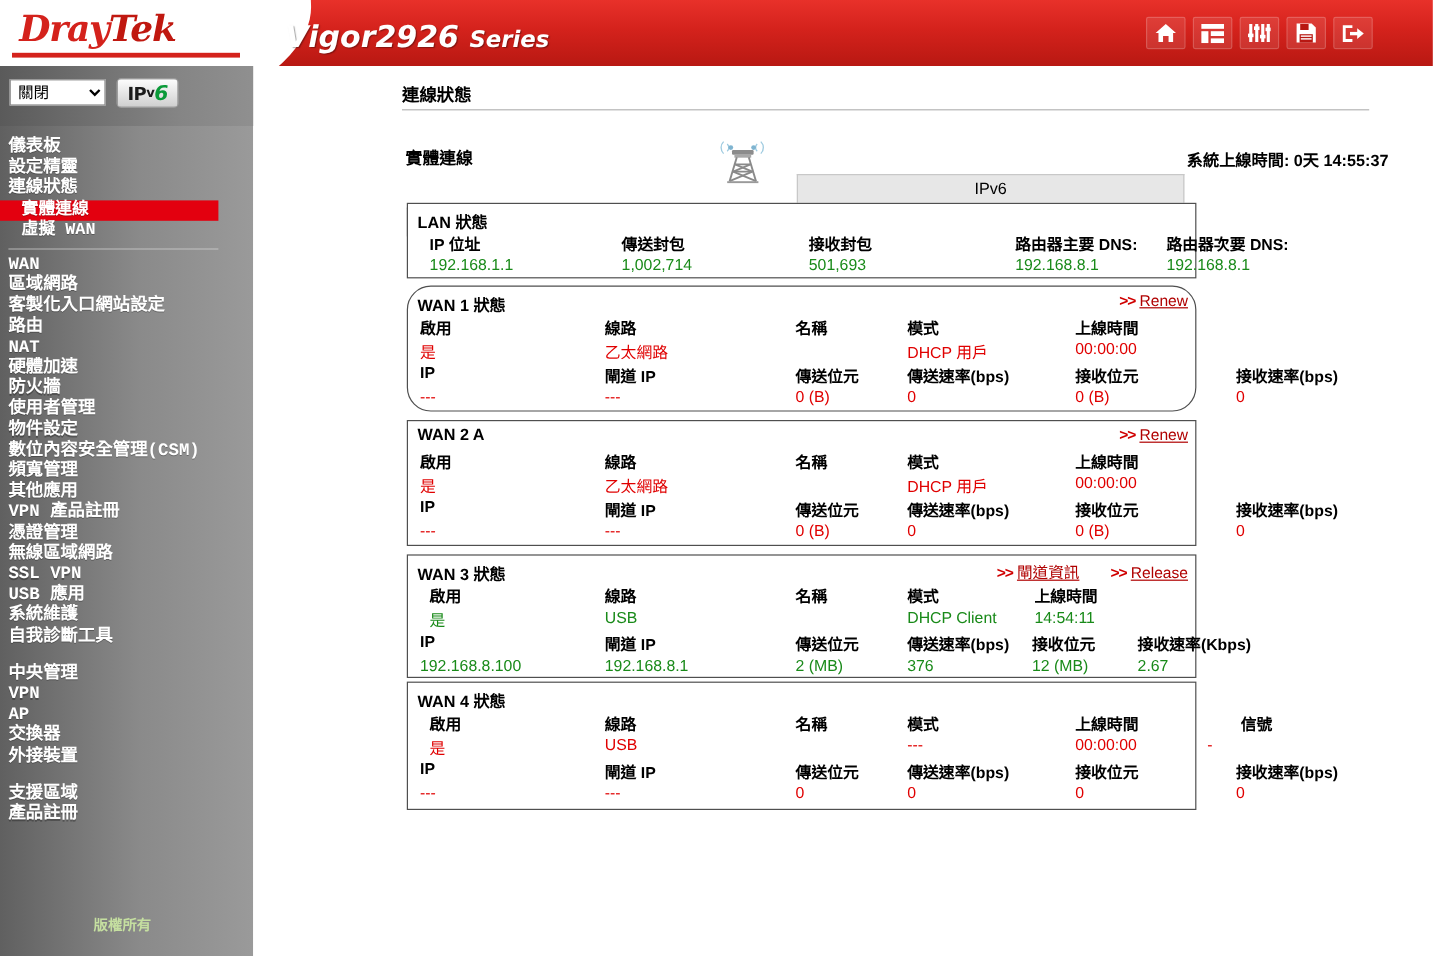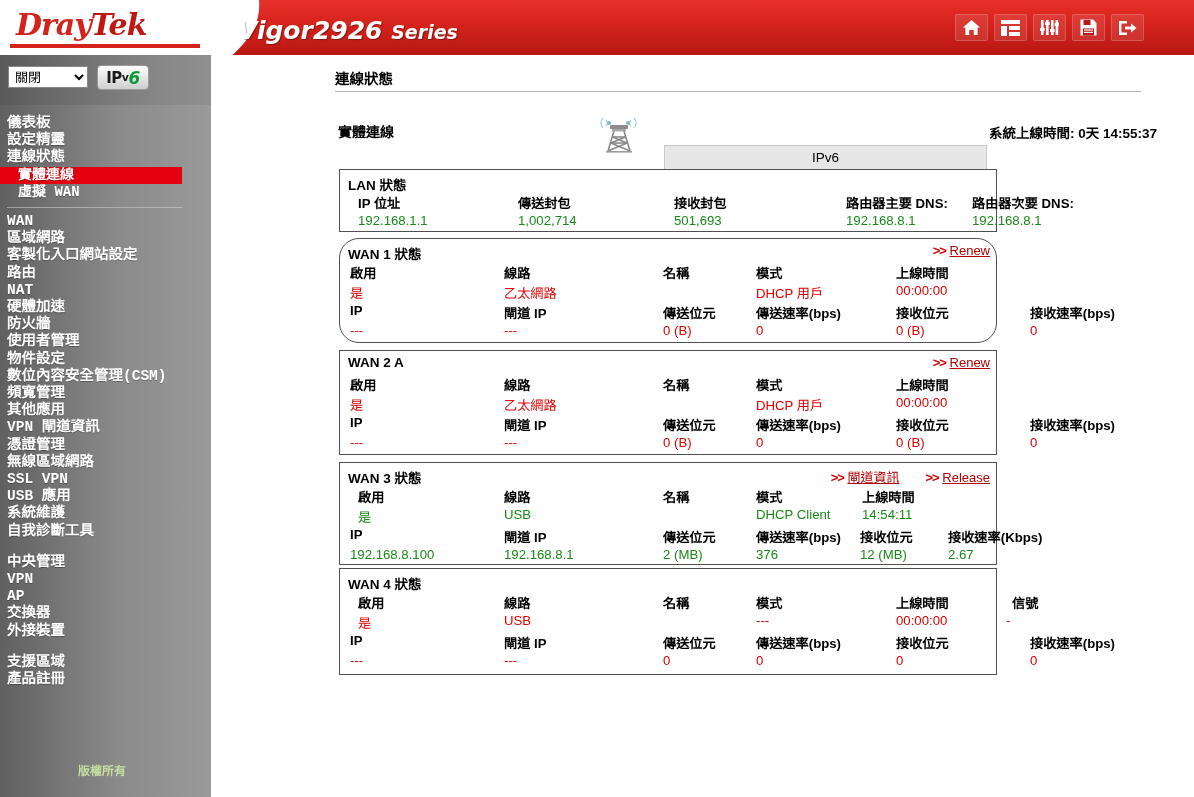--- a/index.html
+++ b/index.html
@@ -303,21 +303,21 @@
       <div class="nav-item">客製化入口網站設定</div>
       <div class="nav-item">路由</div>
       <div class="nav-item">NAT</div>
       <div class="nav-item">硬體加速</div>
       <div class="nav-item">防火牆</div>
       <div class="nav-item">使用者管理</div>
       <div class="nav-item">物件設定</div>
       <div class="nav-item">數位內容安全管理(CSM)</div>
       <div class="nav-item">頻寬管理</div>
       <div class="nav-item">其他應用</div>
-      <div class="nav-item">VPN 閘道資訊</div>
+      <div class="nav-item">VPN 產品註冊</div>
       <div class="nav-item">憑證管理</div>
       <div class="nav-item">無線區域網路</div>
       <div class="nav-item">SSL VPN</div>
       <div class="nav-item">USB 應用</div>
       <div class="nav-item">系統維護</div>
       <div class="nav-item">自我診斷工具</div>
       <div class="nav-gap"></div>
       <div class="nav-item">中央管理</div>
       <div class="nav-item">VPN</div>
       <div class="nav-item">AP</div>
@@ -458,21 +458,21 @@
         <div class="cell val-green" style="left: 520px; top: 84px;">12 (MB)</div>
         <div class="cell val-green" style="left: 608px; top: 84px;">2.67</div>
       </div>
       <div class="box" style="top: 513px; height: 107px;">
         <div class="box-title">WAN 4 狀態</div>
         <div class="cell hdr" style="left: 18px; top: 24px;">啟用</div>
         <div class="cell hdr" style="left: 164px; top: 24px;">線路</div>
         <div class="cell hdr" style="left: 323px; top: 24px;">名稱</div>
         <div class="cell hdr" style="left: 416px; top: 24px;">模式</div>
         <div class="cell hdr" style="left: 556px; top: 24px;">上線時間</div>
-        <div class="cell hdr" style="left: 672px; top: 24px;">信號</div>
+        <div class="cell hdr" style="left: 694px; top: 24px;">信號</div>
         <div class="cell val-red" style="left: 18px; top: 44px;">是</div>
         <div class="cell val-red" style="left: 164px; top: 44px;">USB</div>
         <div class="cell val-red" style="left: 416px; top: 44px;">---</div>
         <div class="cell val-red" style="left: 556px; top: 44px;">00:00:00</div>
         <div class="cell val-red" style="left: 666px; top: 44px;">-</div>
         <div class="cell hdr" style="left: 10px; top: 64px;">IP</div>
         <div class="cell hdr" style="left: 164px; top: 64px;">閘道 IP</div>
         <div class="cell hdr" style="left: 323px; top: 64px;">傳送位元</div>
         <div class="cell hdr" style="left: 416px; top: 64px;">傳送速率(bps)</div>
         <div class="cell hdr" style="left: 556px; top: 64px;">接收位元</div>

